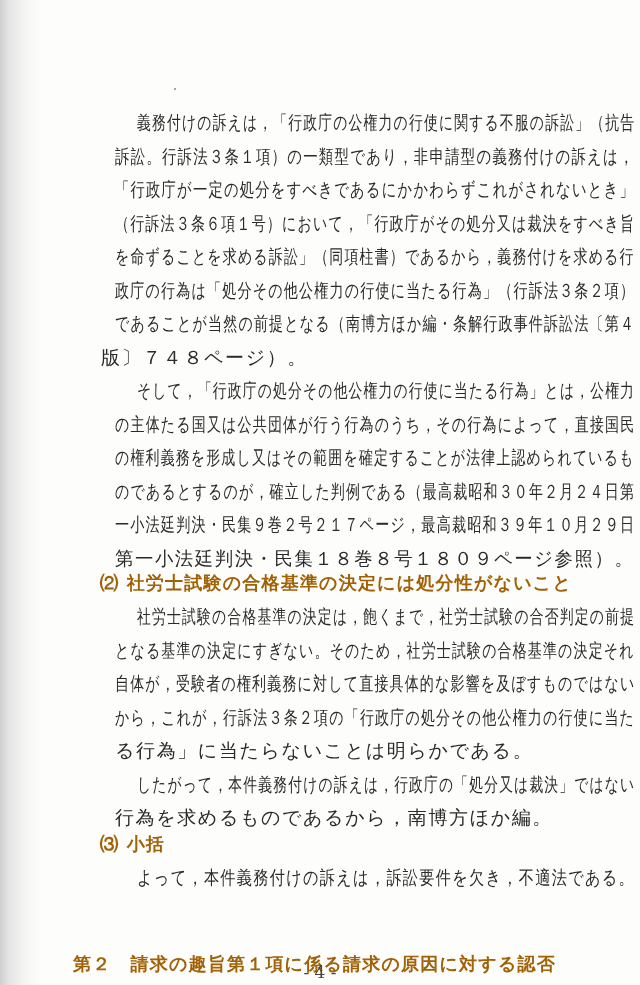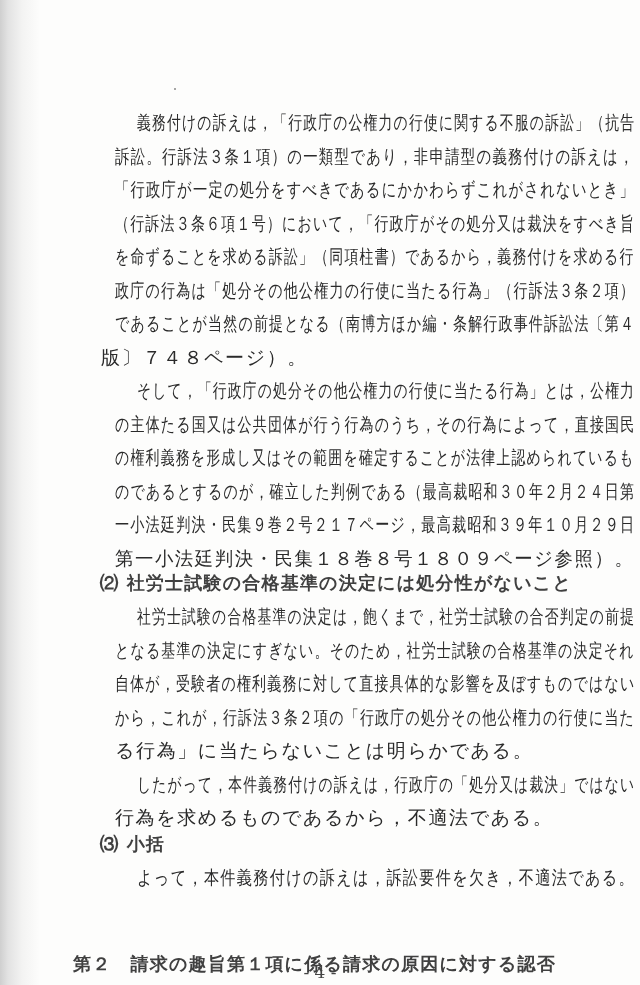--- a/index.html
+++ b/index.html
@@ -15,21 +15,21 @@
     background: linear-gradient(to right, #cfcfcf 0px, #e2e2e2 8px, #f3f3f2 22px, #fdfdfc 40px);
   }
   .page { position: absolute; left: 0; top: 0; width: 640px; height: 985px; }
   .line {
     position: absolute; white-space: nowrap;
     font-size: 19px; line-height: 24px;
     letter-spacing: 1.6px;
   }
   .heading {
     font-family: "DejaVu Sans", "Liberation Sans", sans-serif;
-    font-weight: bold; font-size: 18px; letter-spacing: 1.2px; color: #404040;
+    font-weight: bold; font-size: 18px; letter-spacing: 1.2px; color: #a16207;
   }
   .pageno {
     position: absolute; left: 0; width: 640px; text-align: center;
     font-size: 17px; color: #444; top: 962px;
   }
   .dot { position: absolute; left: 174px; top: 88px; width: 2px; height: 2px; background: #888; border-radius: 1px; }
 </style>
 </head>
 <body>
 
@@ -51,19 +51,19 @@
   <div class="line" style="left: 115px; top: 479px; transform-origin: left top; transform: scaleX(0.736);">のであるとするのが，確立した判例である（最高裁昭和３０年２月２４日第</div>
   <div class="line" style="left: 115px; top: 512px; transform-origin: left top; transform: scaleX(0.742);">一小法廷判決・民集９巻２号２１７ページ，最高裁昭和３９年１０月２９日</div>
   <div class="line" style="left: 115px; top: 546px; transform-origin: left top; transform: scaleX(0.968);">第一小法廷判決・民集１８巻８号１８０９ページ参照）。</div>
   <div class="line heading" style="left: 100px; top: 571px;">⑵ 社労士試験の合格基準の決定には処分性がないこと</div>
   <div class="line" style="left: 137px; top: 604px; transform-origin: left top; transform: scaleX(0.729);">社労士試験の合格基準の決定は，飽くまで，社労士試験の合否判定の前提</div>
   <div class="line" style="left: 115px; top: 638px; transform-origin: left top; transform: scaleX(0.734);">となる基準の決定にすぎない。そのため，社労士試験の合格基準の決定それ</div>
   <div class="line" style="left: 115px; top: 671px; transform-origin: left top; transform: scaleX(0.736);">自体が，受験者の権利義務に対して直接具体的な影響を及ぼすものではない</div>
   <div class="line" style="left: 115px; top: 705px; transform-origin: left top; transform: scaleX(0.737);">から，これが，行訴法３条２項の「行政庁の処分その他公権力の行使に当た</div>
   <div class="line" style="left: 115px; top: 738px;">る行為」に当たらないことは明らかである。</div>
   <div class="line" style="left: 137px; top: 772px; transform-origin: left top; transform: scaleX(0.726);">したがって，本件義務付けの訴えは，行政庁の「処分又は裁決」ではない</div>
-  <div class="line" style="left: 115px; top: 805px;">行為を求めるものであるから，不適法である。</div>
+  <div class="line" style="left: 115px; top: 805px;">行為を求めるものであるから，南博方ほか編。</div>
   <div class="line heading" style="left: 100px; top: 832px;">⑶ 小括</div>
   <div class="line" style="left: 137px; top: 865px; transform-origin: left top; transform: scaleX(0.799);">よって，本件義務付けの訴えは，訴訟要件を欠き，不適法である。</div>
   <div class="line heading" style="left: 73px; top: 912px; margin-top: 40px;">第２　請求の趣旨第１項に係る請求の原因に対する認否</div>
 </div>
 
 <div class="pageno">- 4 -</div>
 
 </body></html>

